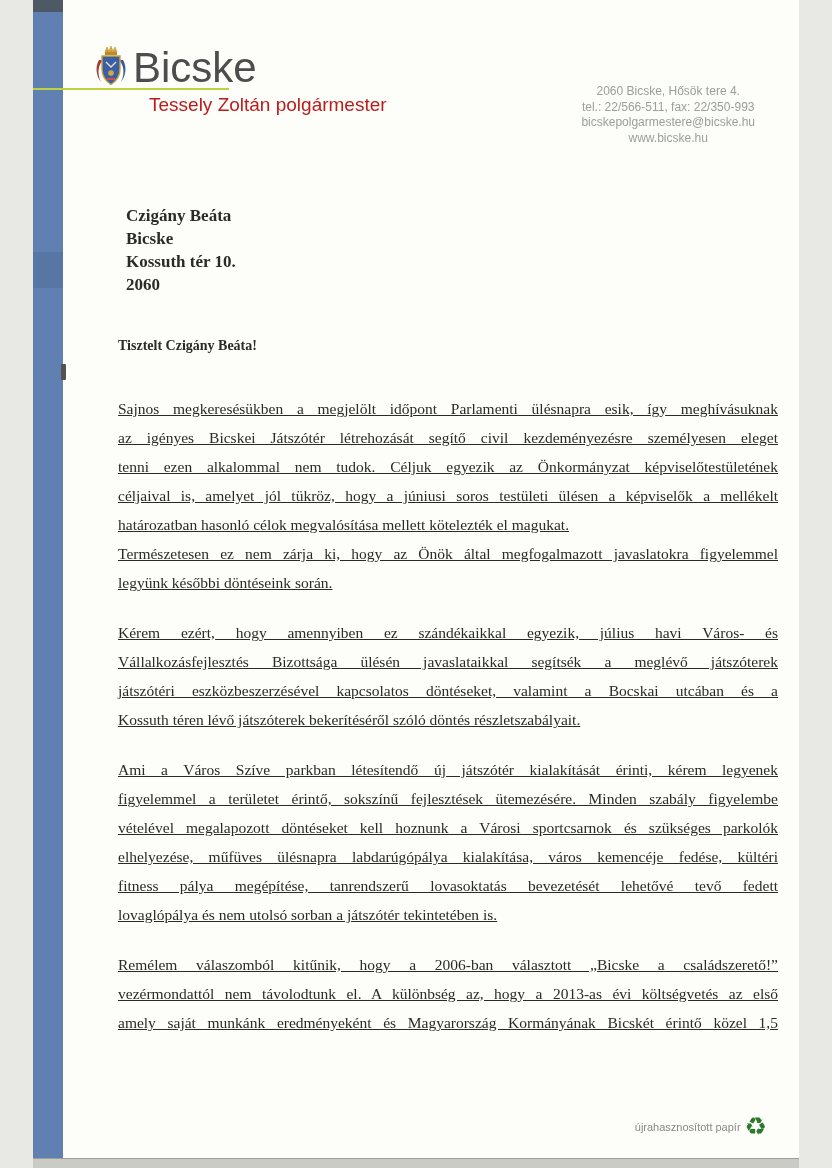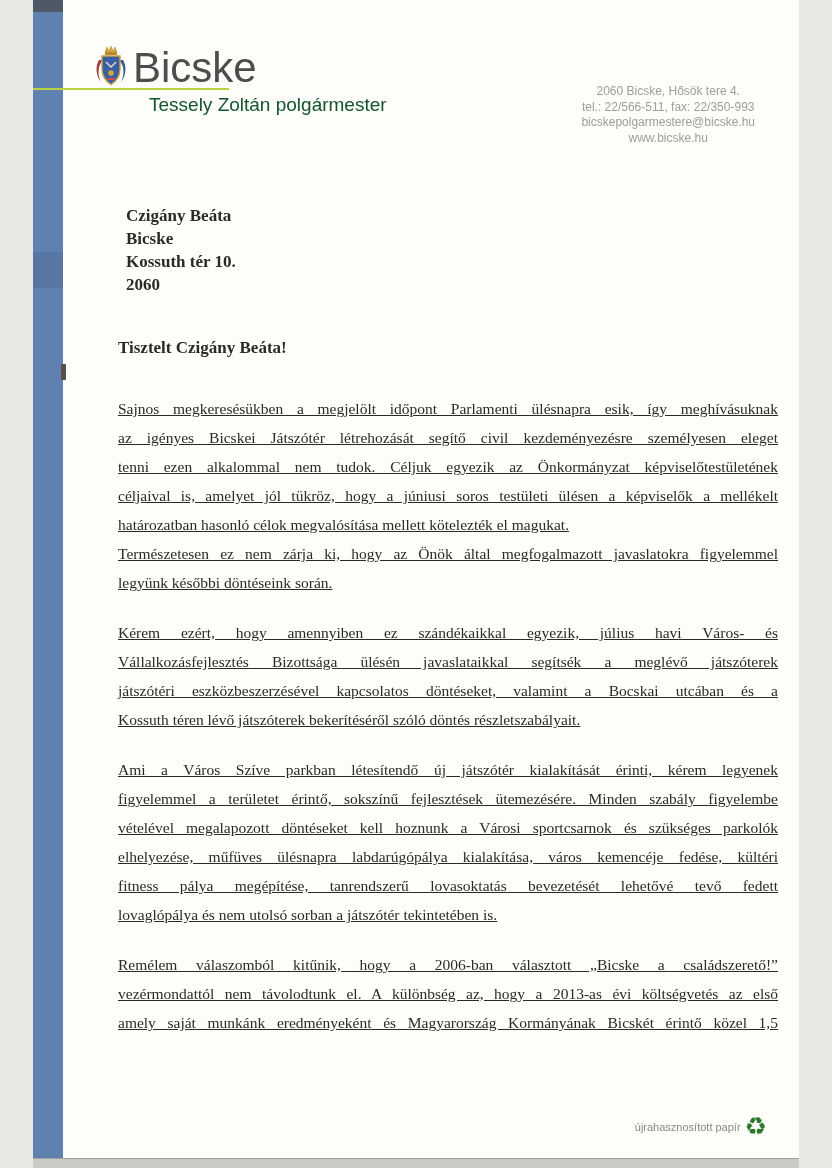--- a/index.html
+++ b/index.html
@@ -18,31 +18,31 @@
   
   .crest { position:absolute; left:60px; top:44px; width:36px; height:48px; }
   .logo-text {
     position:absolute; left:100px; top:46px;
     font-family:"Liberation Sans", sans-serif; font-size:42px; line-height:44px;
     color:#4d4d4d; letter-spacing:0px;
   }
   .accent-line { position:absolute; left:0; top:88px; width:196px; height:2px; background:#bcd23e; }
   .subtitle {
     position:absolute; left:116px; top:94px;
-    font-family:"Liberation Sans", sans-serif; font-size:19px; color:#14532d;
+    font-family:"Liberation Sans", sans-serif; font-size:19px; color:#b91c1c;
   }
   .contact {
     position:absolute; right:44px; top:84px; text-align:center;
     font-family:Liberation Sans, sans-serif; font-size:12px; line-height:15.5px;
     color:#9aa199;
   }
 
   
   .recipient { position:absolute; left:85px; top:204px; font-weight:bold; font-size:17px; line-height:23px;margin-left:8px; }
-  .salutation { position:absolute; left:85px; top:338px; font-weight:bold; font-size:17px; }
+  .salutation { position:absolute; left:85px; top:338px; font-weight:bold; font-size:14px; }
 
   
   .body-text { position:absolute; left:85px; top:394px; width:660px; font-size:15.5px; line-height:29px;text-decoration:underline; }
   .para { margin:0; }
   .para.gap { margin-top:21px; }
   .bline { text-align:justify; text-align-last:justify; }
   .bline.last { text-align-last:left; }
 
   
   .footer { position:absolute; right:32px; top:1114px; display:flex; align-items:center; }

